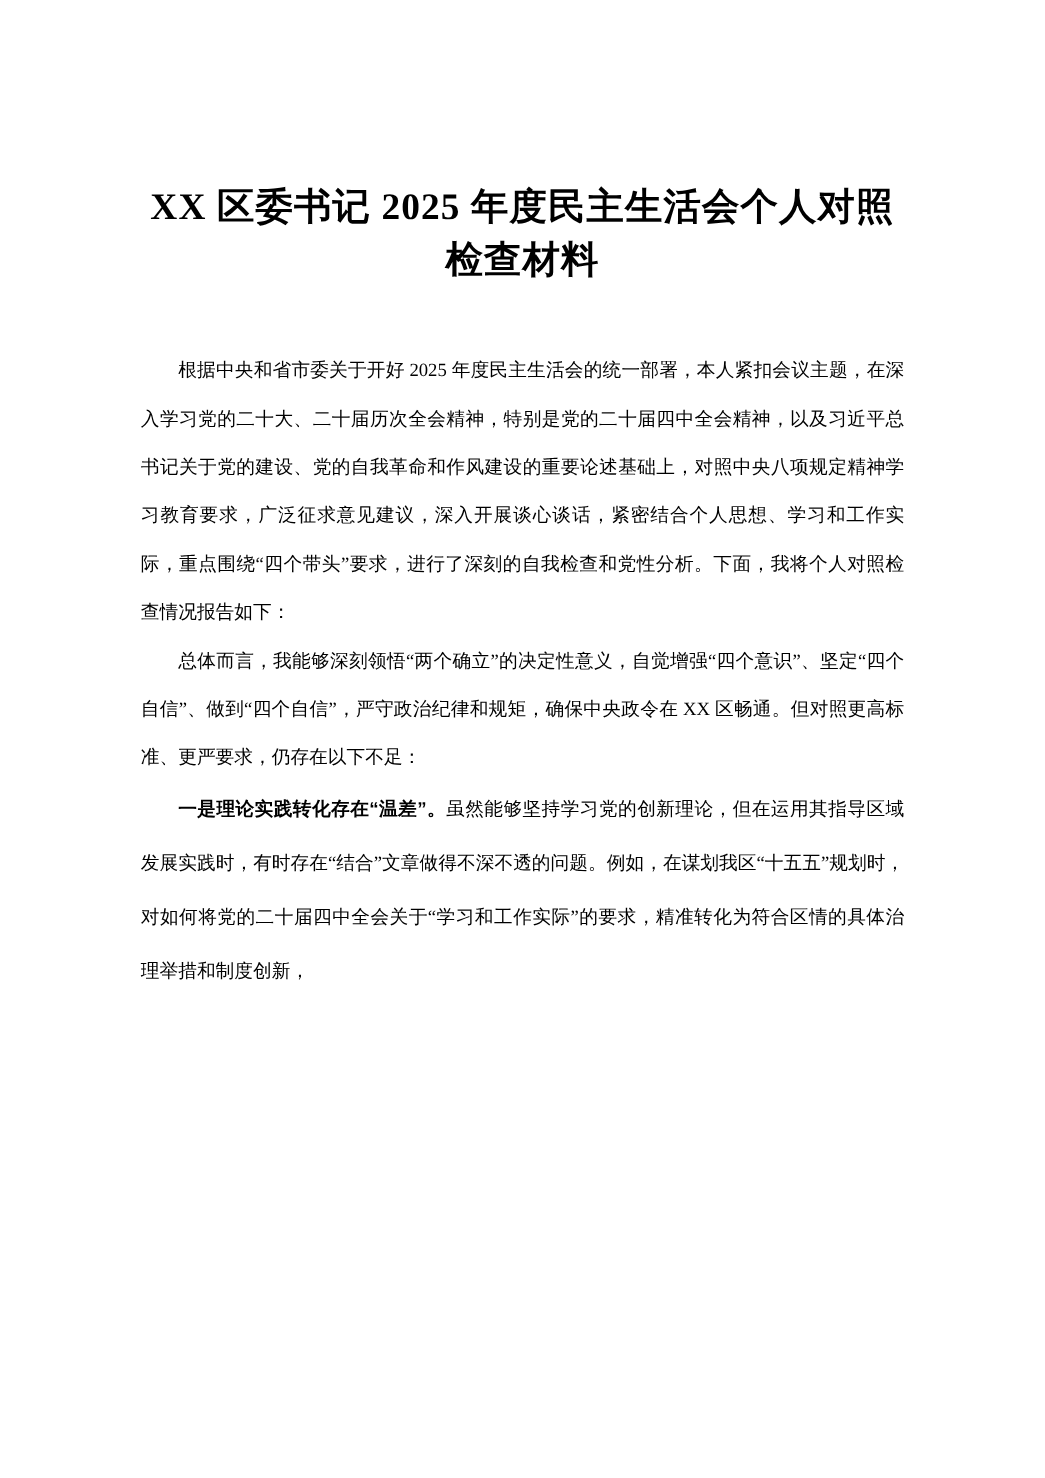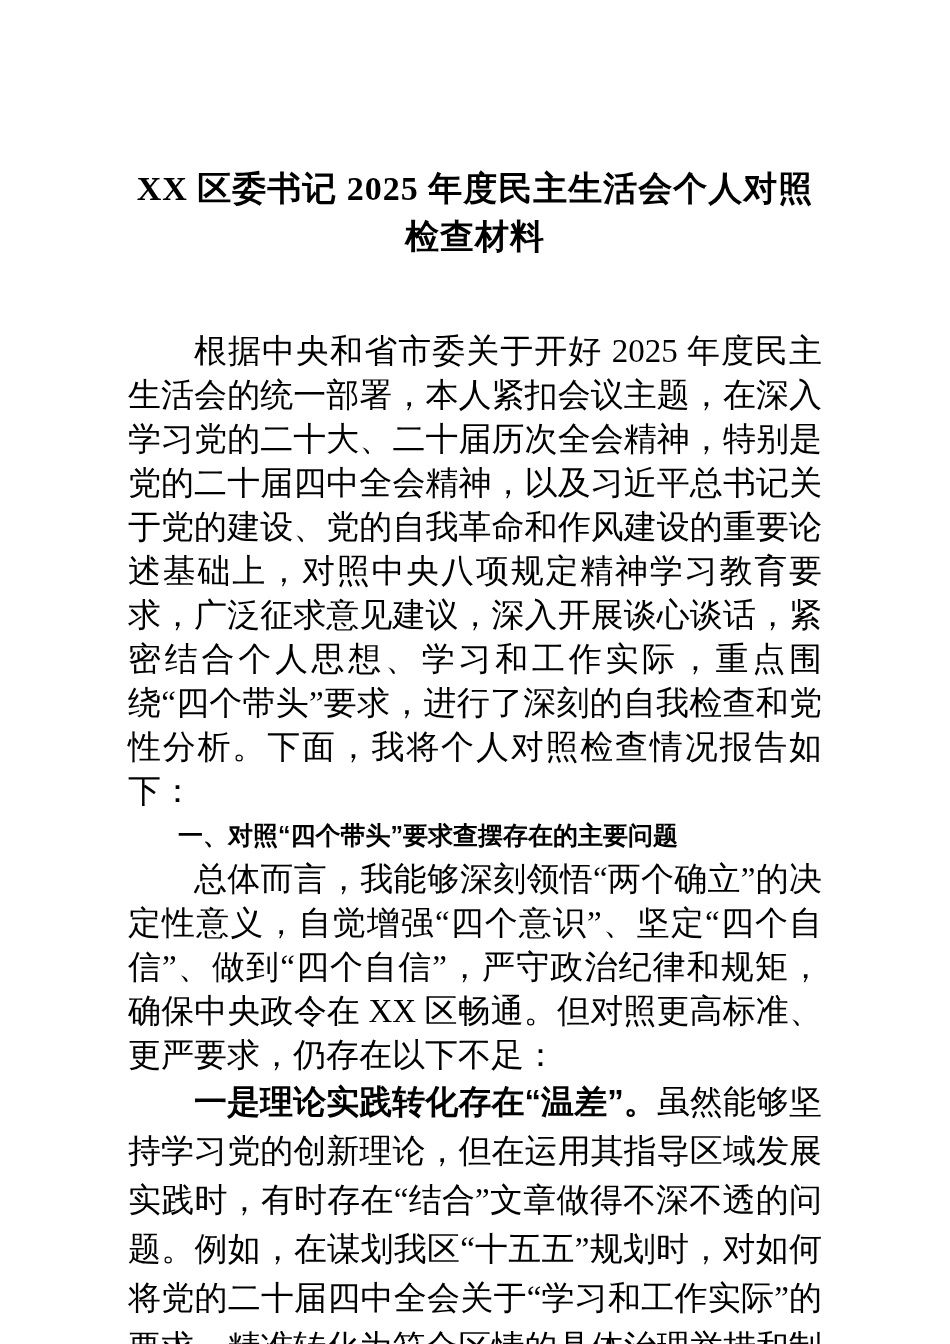--- a/index.html
+++ b/index.html
@@ -17,26 +17,26 @@
     background: #ffffff;
     padding: 165px 128px 0 128px;
     overflow: hidden;
   }
   .doc-title {
     font-family: "Liberation Serif", "DejaVu Serif", serif;
     font-weight: bold;
     font-size: 34px;
     line-height: 48px;
     text-align: center;
-    margin-bottom: 68px;
+    margin-bottom: 54px;
     letter-spacing: 1px;
   }
   p.body-para {
     font-family: "Liberation Serif", "DejaVu Serif", serif;
-    font-size: 33px;
+    font-size: 17px;
     line-height: 44px;
     text-align: justify;
     text-justify: inter-character;
     text-indent: 2em;
     word-break: break-all;
   }
   p.heading-para {
     font-family: "Liberation Sans", "DejaVu Sans", sans-serif;
     font-weight: bold;
     font-size: 25px;
@@ -54,20 +54,19 @@
 </style>
 </head>
 <body>
 
 <div class="page">
 
   <h1 class="doc-title">XX 区委书记 2025 年度民主生活会个人对照检查材料</h1>
 
   <p class="body-para">根据中央和省市委关于开好 2025 年度民主生活会的统一部署，本人紧扣会议主题，在深入学习党的二十大、二十届历次全会精神，特别是党的二十届四中全会精神，以及习近平总书记关于党的建设、党的自我革命和作风建设的重要论述基础上，对照中央八项规定精神学习教育要求，广泛征求意见建议，深入开展谈心谈话，紧密结合个人思想、学习和工作实际，重点围绕“四个带头”要求，进行了深刻的自我检查和党性分析。下面，我将个人对照检查情况报告如下：</p>
 
-  <p class="heading-para">一、对照“四个带头”要求查摆存在的主要问题</p>
 
 
   <p class="body-para">总体而言，我能够深刻领悟“两个确立”的决定性意义，自觉增强“四个意识”、坚定“四个自信”、做到“四个自信”，严守政治纪律和规矩，确保中央政令在 XX 区畅通。但对照更高标准、更严要求，仍存在以下不足：</p>
 
   <p class="body-para loose"><span class="lead-bold">一是理论实践转化存在“温差”。</span><span>虽然能够坚持学习党的创新理论，但在运用其指导区域发展实践时，有时存在“结合”文章做得不深不透的问题。例如，在谋划我区“十五五”规划时，对如何将党的二十届四中全会关于“学习和工作实际”的要求，精准转化为符合区情的具体治理举措和制度创新，</span></p>
 
 </div>
 
 </body></html>

